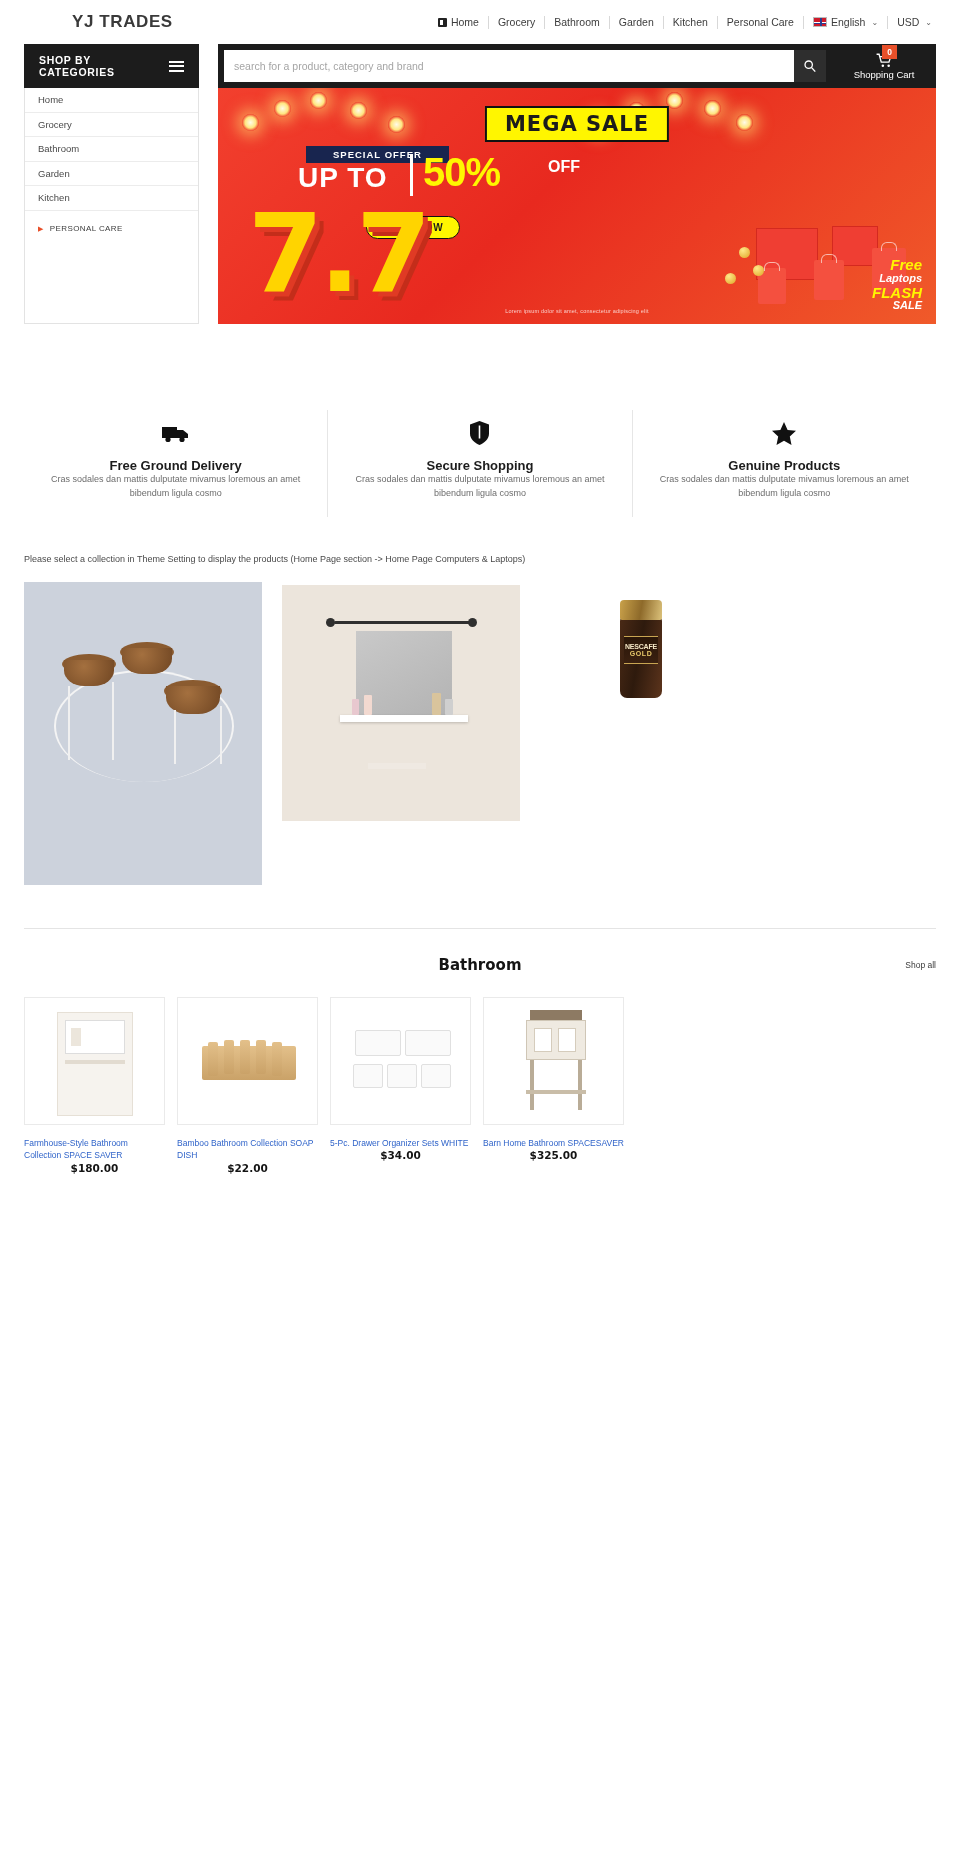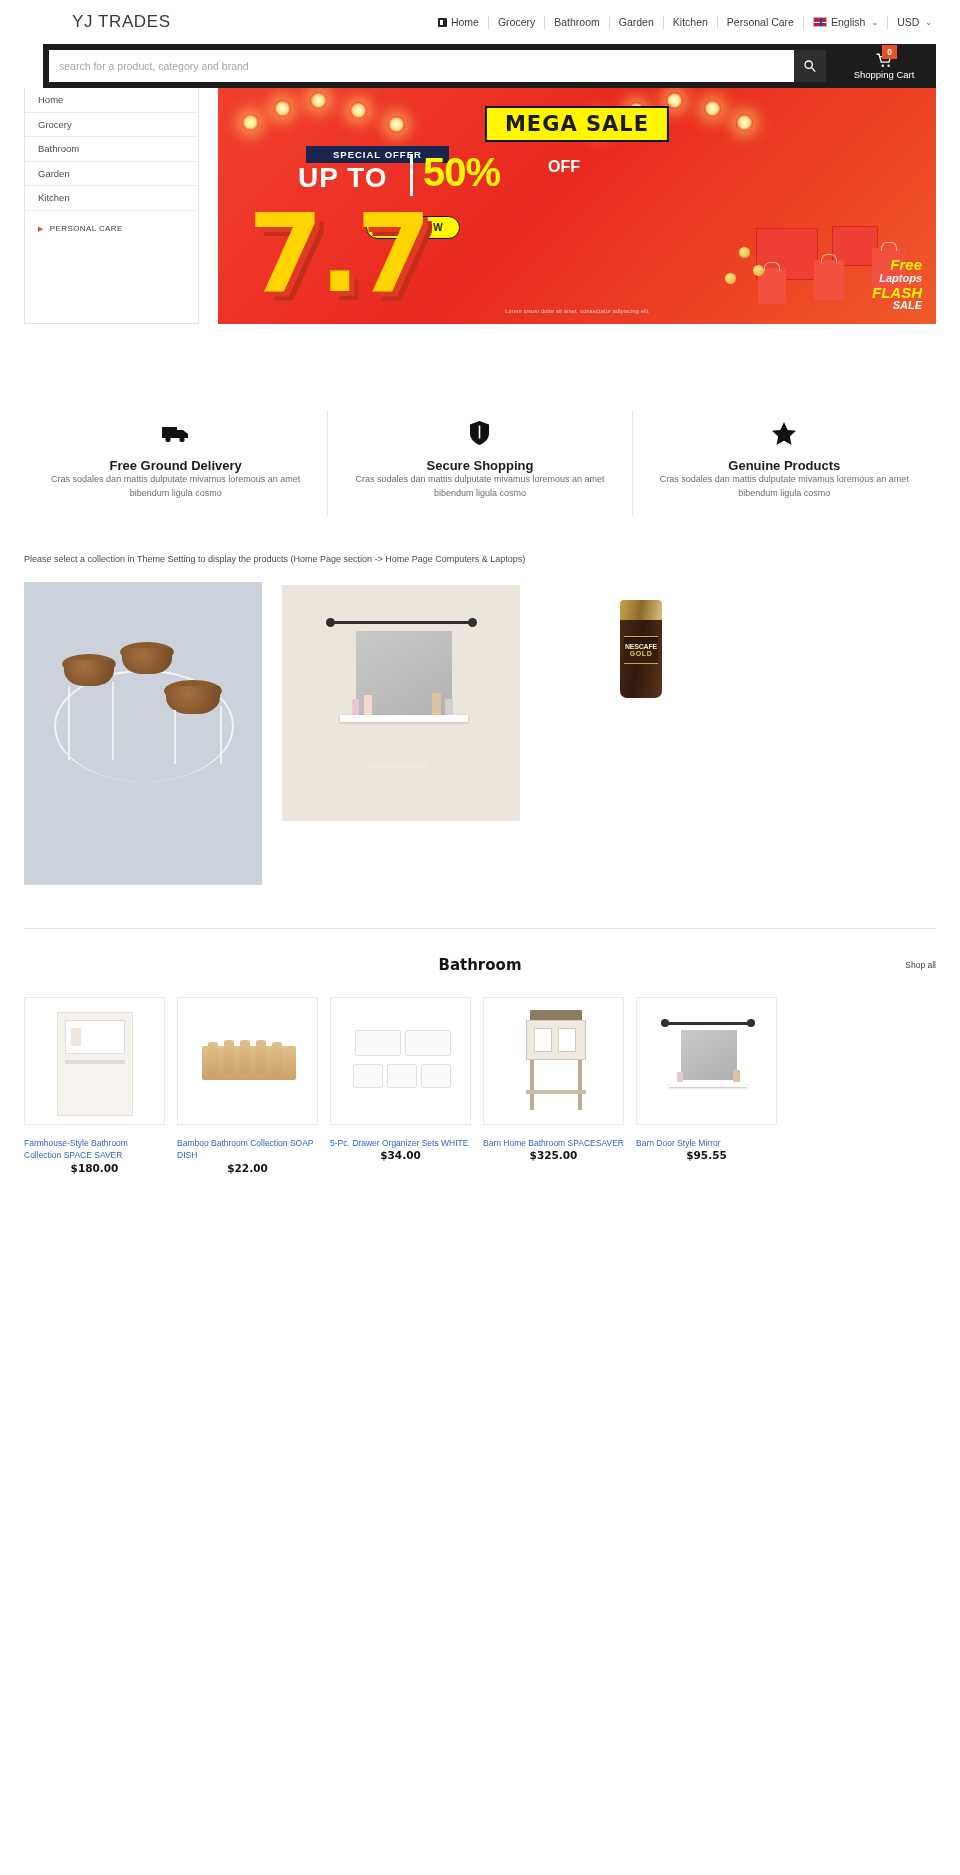--- a/index.html
+++ b/index.html
@@ -17,21 +17,21 @@
     height: 44px;
     display: flex;
     align-items: center;
     justify-content: space-between;
     padding: 0 28px 0 72px;
   }
   .logo {
     font-size: 17px;
     letter-spacing: 0.6px;
     color: #3a3a3a;
-    font-weight: 400;
+    font-weight: 700;
   }
   .topnav { display: flex; align-items: center; }
   .topnav .navitem {
     font-size: 10.5px;
     color: #3d3d3d;
     padding: 0 9px;
     line-height: 13px;
     border-right: 1px solid #d8d8d8;
     white-space: nowrap;
     display: flex;
@@ -405,20 +405,28 @@
         <span class="caret">⌄</span>
       </div>
       <div class="navitem">
         <span>USD</span>
         <span class="caret">⌄</span>
       </div>
     </div>
   </div>
 
   <div class="headerrow">
+    <div class="catbar">
+      <span>SHOP BY CATEGORIES</span>
+      <span class="burger">
+          <span></span>
+          <span></span>
+          <span></span>
+        </span>
+    </div>
     <div class="searchwrap">
       <input class="searchfield" type="text" placeholder="search for a product, category and brand" style="">
       <button class="searchbtn">
         <svg width="14" height="14" viewBox="0 0 16 16">
           <circle cx="6.5" cy="6.5" r="4.2" fill="none" stroke="#fff" stroke-width="1.5"></circle>
           <line x1="9.6" y1="9.6" x2="14" y2="14.4" stroke="#fff" stroke-width="1.6"></line>
         </svg>
       </button>
     </div>
     <div class="cartzone">
@@ -613,29 +621,16 @@
         <div class="th" style="left:50px;top:30px;width:18px;height:24px;background:#fff;border:1px solid #d5ccbc;"></div>
         <div class="th" style="left:74px;top:30px;width:18px;height:24px;background:#fff;border:1px solid #d5ccbc;"></div>
         <div class="th" style="left:46px;top:62px;width:4px;height:50px;background:#b9ac97;"></div>
         <div class="th" style="left:94px;top:62px;width:4px;height:50px;background:#b9ac97;"></div>
         <div class="th" style="left:42px;top:92px;width:60px;height:4px;background:#c9bda8;"></div>
       </div>
       <div class="ptitle">Barn Home Bathroom SPACESAVER</div>
       <div class="pprice">$325.00</div>
     </div>
 
-    <div class="pcard">
-      <div class="pimgbox">
-        <div class="th" style="left:28px;top:24px;width:86px;height:3px;background:#2f2f2f;border-radius:2px;"></div>
-        <div class="th" style="left:24px;top:21px;width:8px;height:8px;border-radius:50%;background:#2f2f2f;"></div>
-        <div class="th" style="left:110px;top:21px;width:8px;height:8px;border-radius:50%;background:#2f2f2f;"></div>
-        <div class="th" style="left:44px;top:32px;width:56px;height:50px;background:linear-gradient(150deg,#c9c9c9,#b0b0b0);"></div>
-        <div class="th" style="left:32px;top:84px;width:78px;height:5px;background:#fff;box-shadow:0 1px 2px rgba(0,0,0,.25);"></div>
-        <div class="th" style="left:40px;top:74px;width:6px;height:10px;background:#e6c9cf;"></div>
-        <div class="th" style="left:96px;top:72px;width:7px;height:12px;background:#d9c49c;"></div>
-      </div>
-      <div class="ptitle">Barn Door Style Mirror</div>
-      <div class="pprice">$95.55</div>
-    </div>
 
   </div>
 
 </div>
 
 </body></html>

